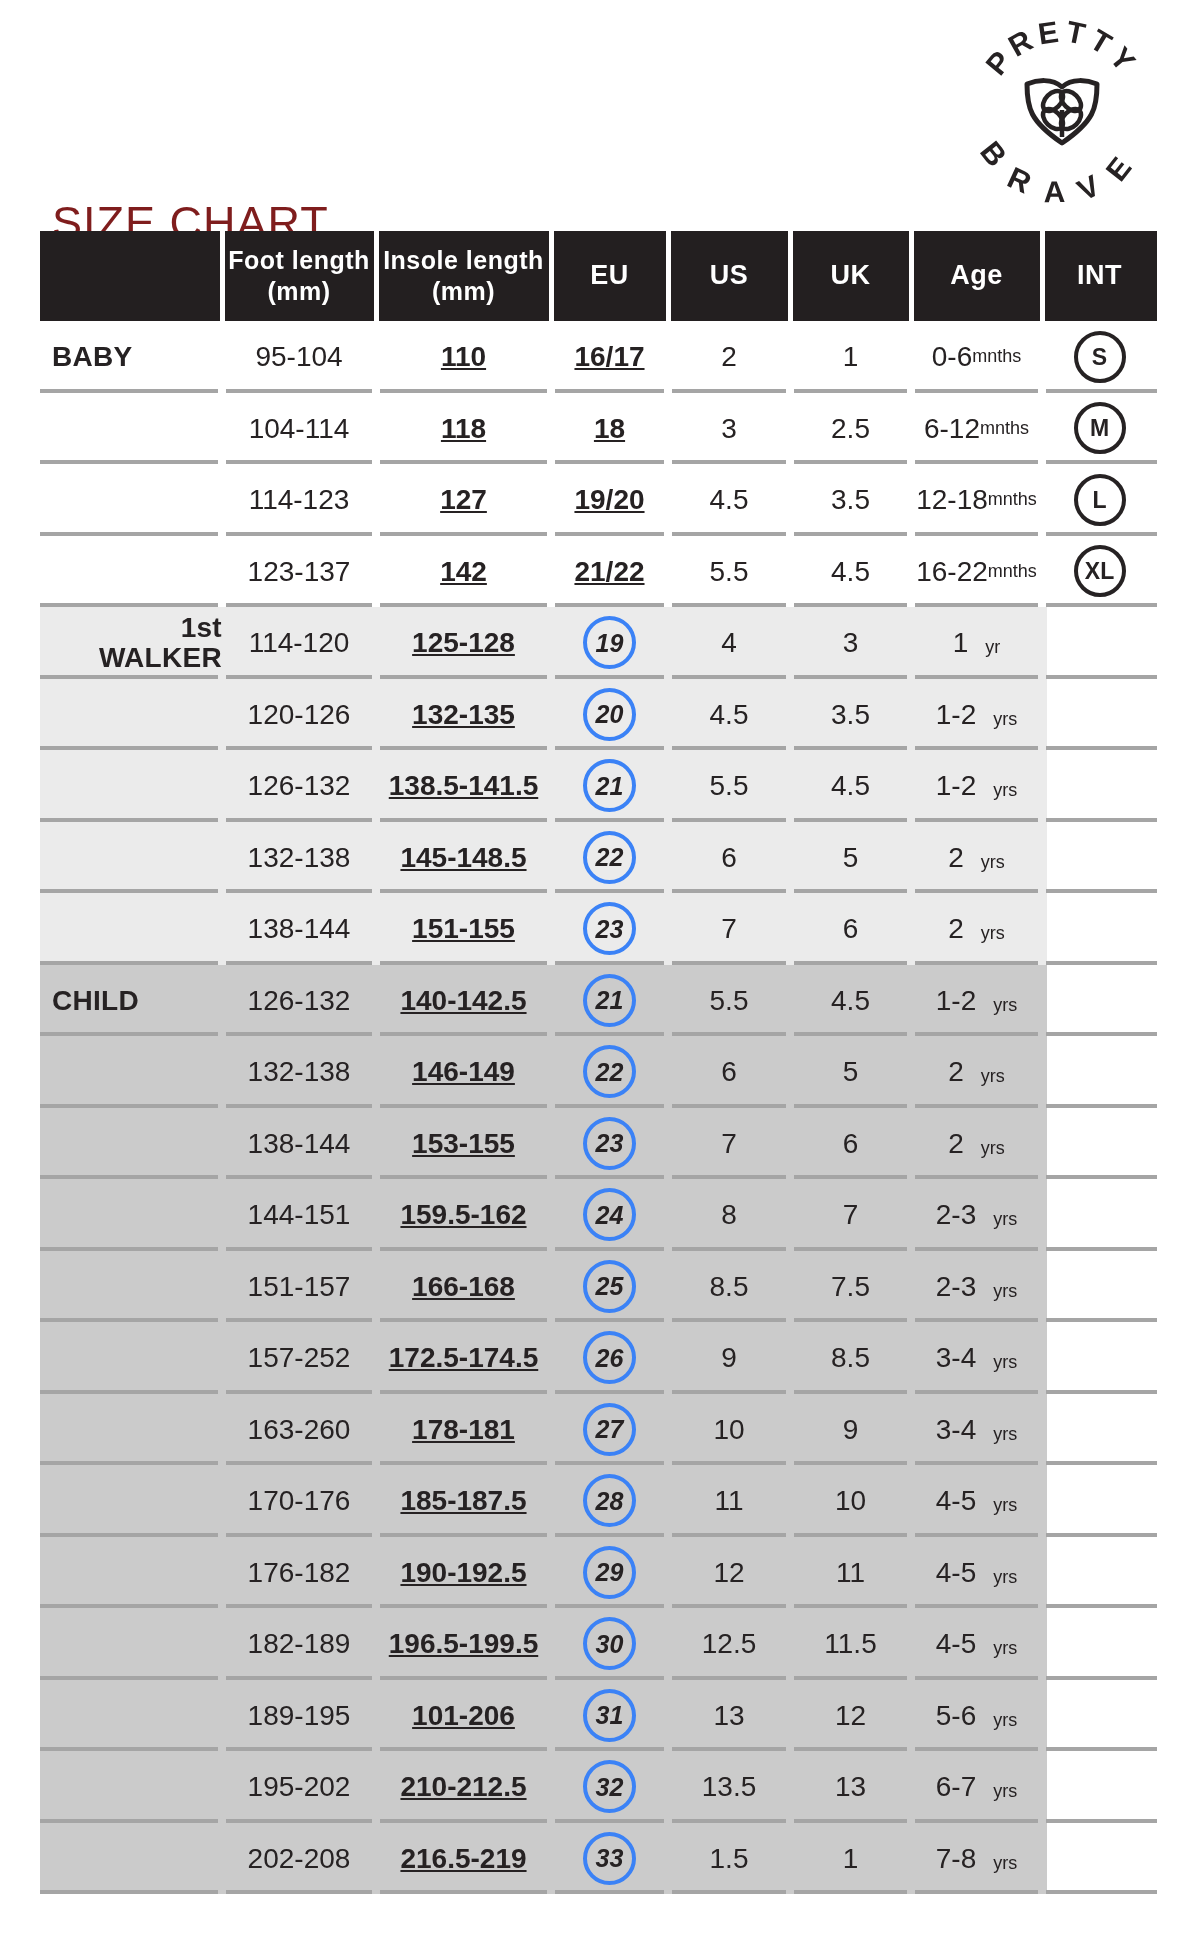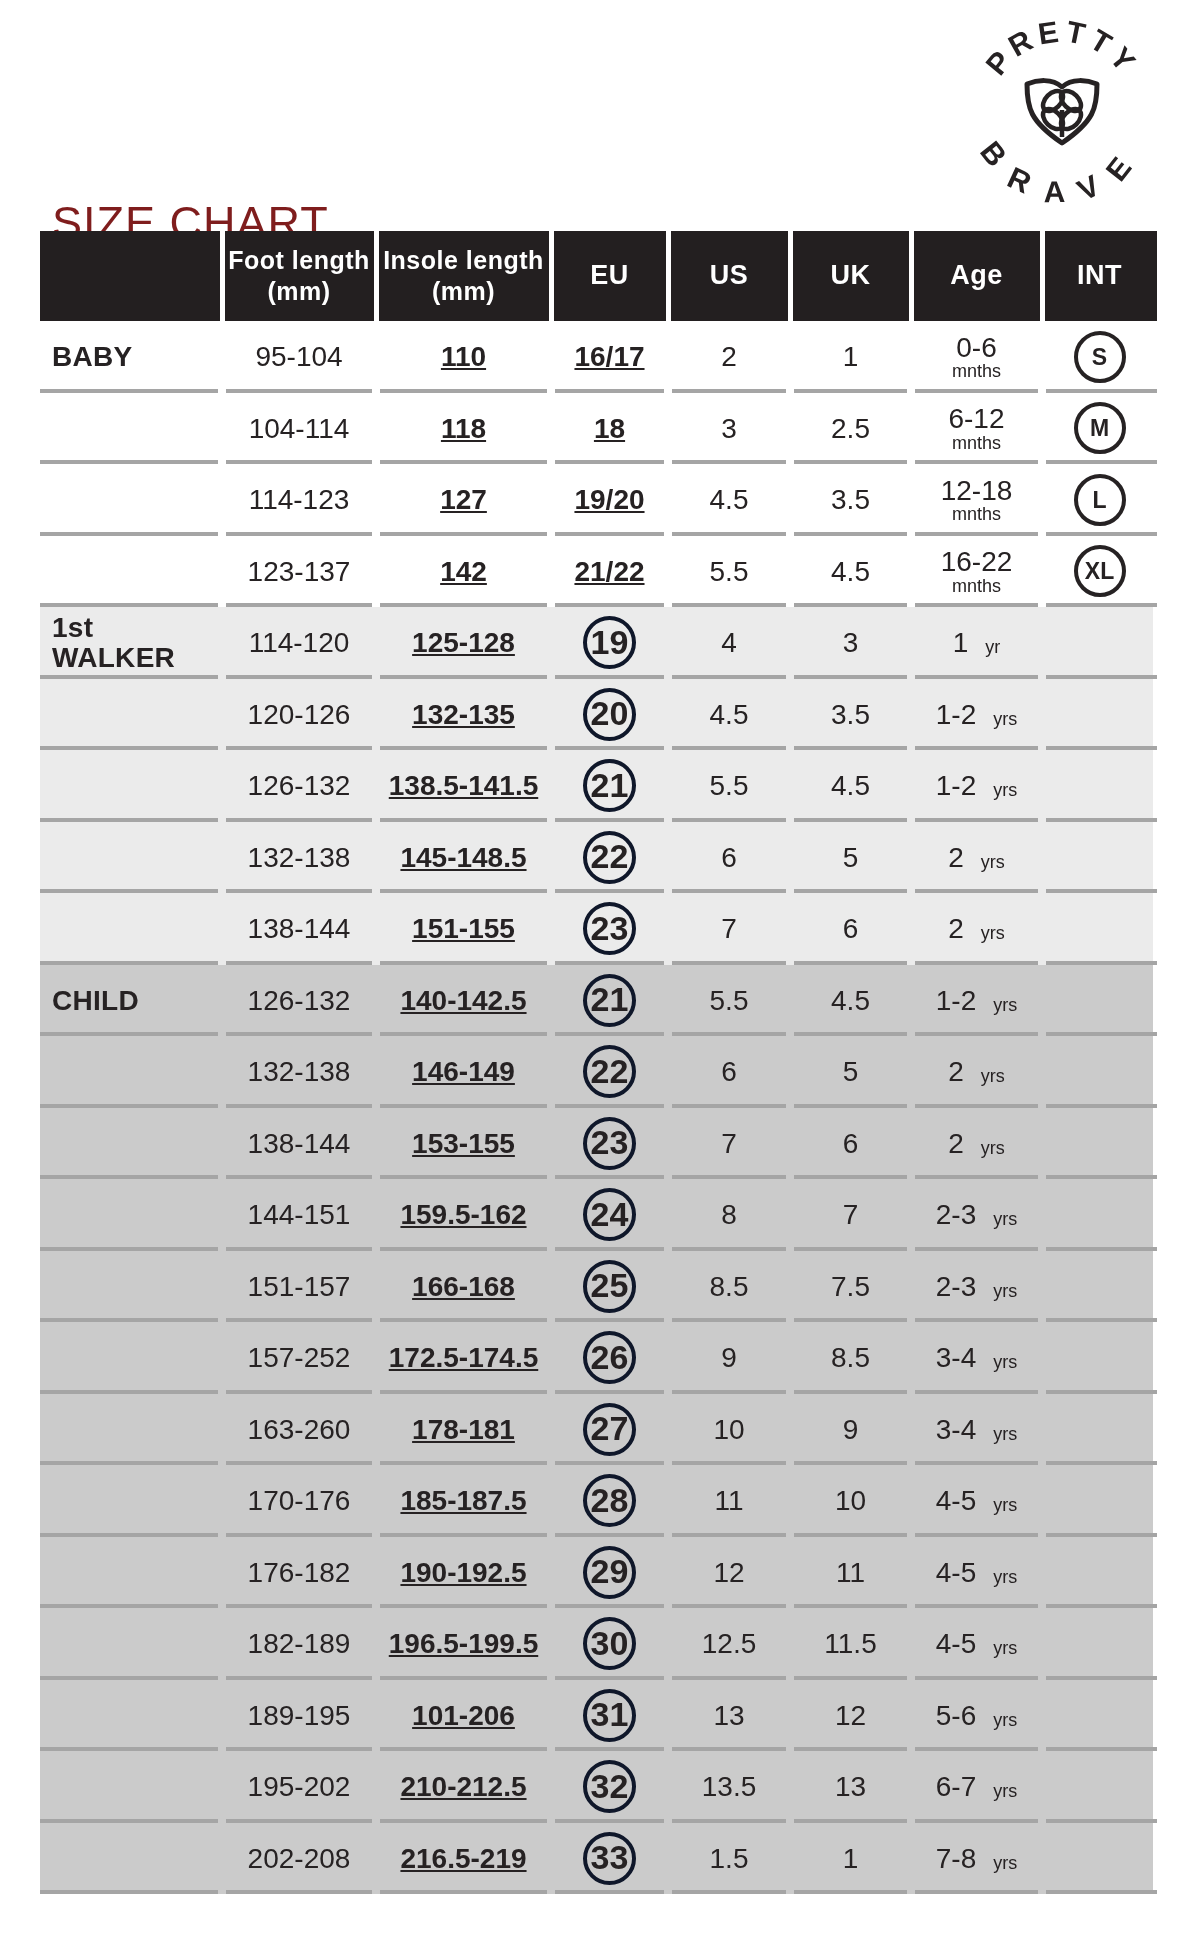--- a/index.html
+++ b/index.html
@@ -13,21 +13,21 @@
   }
 
   .page-title {
     position:absolute; left:52px; top:170px;
     font-size:45px; font-weight:400; letter-spacing:1px;
     color:#7f1d1d; line-height:1;
   }
 
   .logo { position:absolute; left:966px; top:16px; }
 
-  .size-table { position:absolute; left:40px; top:231px; width:1113px; }
+  .size-table { position:absolute; left:40px; top:231px; width:1007px;text-align:right; }
 
   .trow {
     display:grid;
     grid-template-columns:182px 154px 175px 117px 122px 121px 131px 115px;
     position:relative;
   }
 
   
   .thead { height:90px; }
   .hcell {
@@ -59,32 +59,32 @@
   .cell:last-child::after  { right:0; }
 
   .cell.cat {
     justify-content:flex-start; padding-left:12px;
     font-weight:700; letter-spacing:.3px;
   }
   .bold { font-weight:700;text-decoration:underline; }
 
   .eu-circle {
     width:53px; height:53px; box-sizing:border-box;
-    border:4px solid #0f172a; border-radius:50%;
+    border:4px solid #3b82f6; border-radius:50%;
     display:flex; align-items:center; justify-content:center;
-    font-weight:700; font-size:34px;
+    font-weight:700; font-size:25px;font-style:italic;
   }
   .int-circle {
     width:52px; height:52px; box-sizing:border-box;
     border:4px solid #262223; border-radius:50%;
     display:flex; align-items:center; justify-content:center;
     font-weight:600; font-size:23px; letter-spacing:0;
   }
 
-  .age-below { display:flex; flex-direction:column; align-items:center; line-height:1.05; }
+  .age-below { display:flex; flex-direction:row; align-items:center; line-height:1.05; }
   .age-below .unit { font-size:18px; }
   .age-inline { display:flex; align-items:baseline; }
   .age-inline .unit { font-size:18px; margin-left:17px; transform:translateY(1px); display:inline-block; }
 </style>
 </head>
 <body>
 
 <h1 class="page-title">SIZE CHART</h1>
 
 <svg class="logo" width="192" height="192" viewBox="0 0 192 192">

